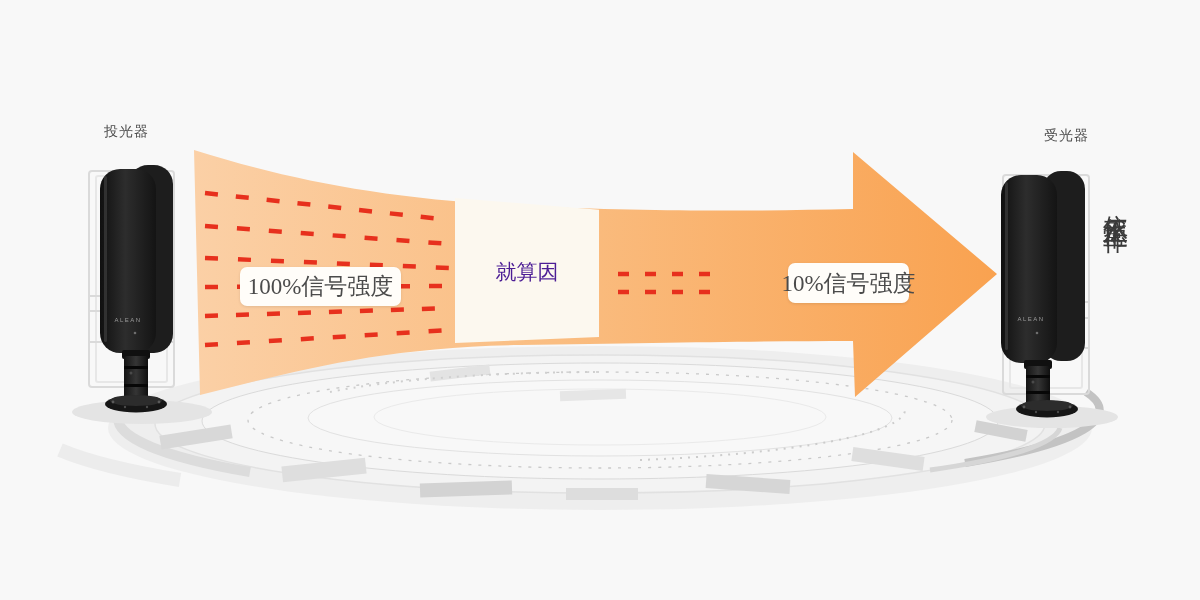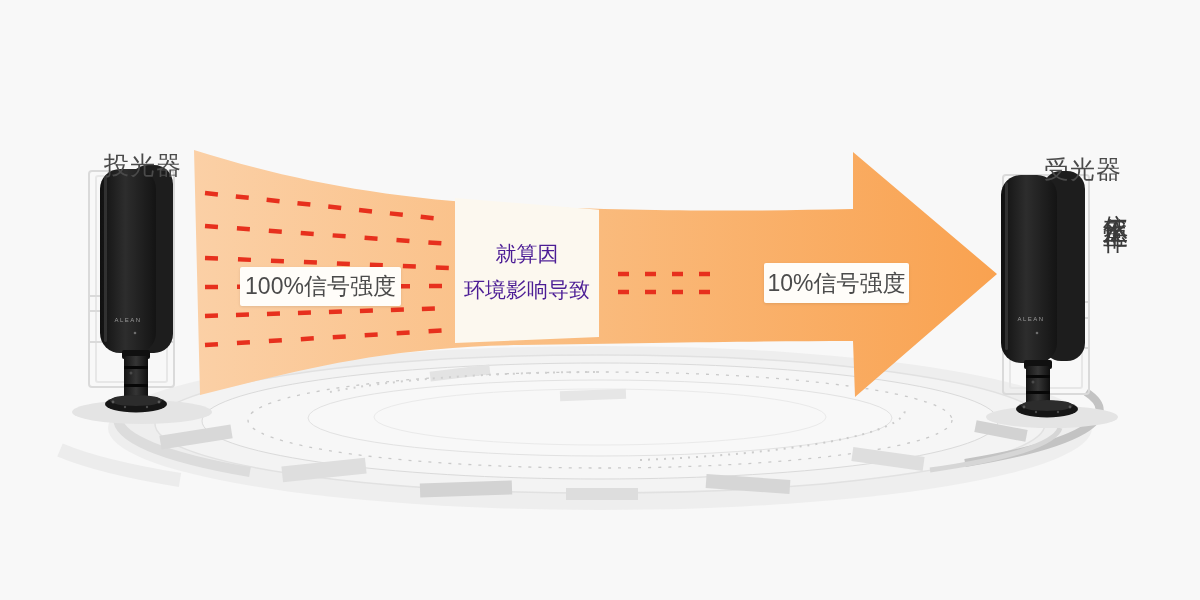--- a/index.html
+++ b/index.html
@@ -8,40 +8,40 @@
     font-family: "Liberation Sans", "DejaVu Sans", sans-serif;
     background: #f8f8f8;
     position: relative;
     overflow: hidden;
   }
   .scene { position:absolute; inset:0; width:1200px; height:600px; }
   .scene svg { position:absolute; left:0; top:0; }
 
   .device-label {
     position:absolute;
-    font-size:25px;
+    font-size:14px;
     color:#4a4a4a;
     letter-spacing:1px;
     white-space:nowrap;
-    margin-top:26px;
   }
   .label-transmitter { left:104px; top:123px; }
   .label-receiver   { left:1044px; top:127px; }
 
   .signal-box {
     position:absolute;
     background:#fffdf9;
-    border-radius:2px;
+    border-radius:7px;
     box-shadow:0 1px 3px rgba(0,0,0,0.10);
     display:flex; align-items:center; justify-content:center;
     font-size:23px; color:#4b4b4b;
     white-space:nowrap;
+    font-family:Liberation Serif, serif;
   }
   .box-100 { left:240px; top:267px; width:161px; height:39px; }
-  .box-10  { left:764px; top:263px; width:145px; height:40px; }
+  .box-10  { left:788px; top:263px; width:121px; height:40px; }
 
   .attenuation-panel {
     position:absolute;
     left:455px; top:198px; width:144px; height:147px;
     background:#fcf8ef;
     clip-path: polygon(0 0, 100% 8%, 100% 94.6%, 0 98.6%);
     display:flex; flex-direction:column; align-items:center; justify-content:center;
     font-size:21px; line-height:36px; color:#4c1d95;
     text-align:center; white-space:nowrap;
   }
@@ -192,21 +192,20 @@
   <div class="device-label label-transmitter">投光器</div>
 
   <div class="device-label label-receiver">受光器</div>
 
   <div class="signal-box box-100">
     <span>100%信号强度</span>
   </div>
 
   <div class="attenuation-panel">
     <div>就算因</div>
-    <div>环境影响导致</div>
   </div>
 
   <div class="signal-box box-10">
     <span>10%信号强度</span>
   </div>
 
   <div class="conclusion-vertical">依然正常工作</div>
 
 </div>
 

